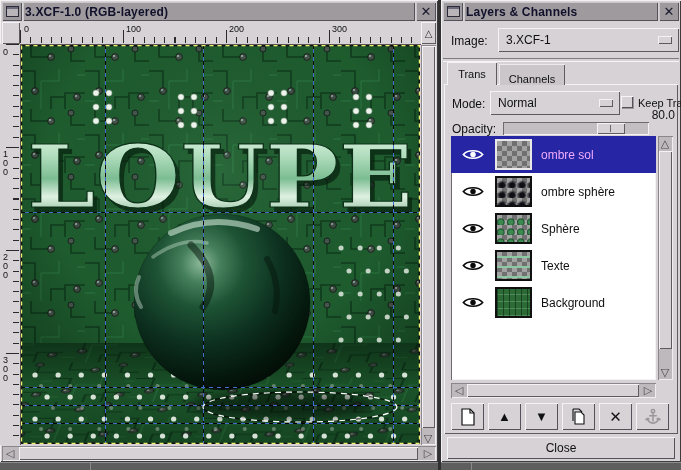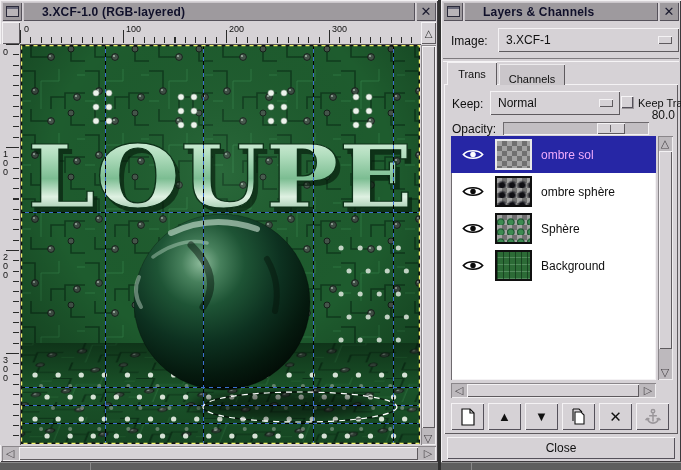--- a/index.html
+++ b/index.html
@@ -5,21 +5,21 @@
   html,body{margin:0;padding:0;background:#303030;}
   .stage{position:relative;width:681px;height:470px;background:#303030;overflow:hidden;
          font-family:"Liberation Sans","DejaVu Sans",sans-serif;-webkit-font-smoothing:none;}
   .win{position:absolute;background:#d6d2d6;
        box-shadow:inset 1px 1px 0 #f2f0f2, inset -1px -1px 0 #3e3a3e;}
   .tb{position:absolute;left:2px;right:2px;top:2px;height:19px;display:flex;gap:1px;}
   .tb-btn{width:20px;height:19px;background:#9e9a9e;flex:0 0 auto;
           box-shadow:inset 1px 1px 0 #cac6ca, inset -1px -1px 0 #55515a;
           display:flex;align-items:center;justify-content:center;cursor:default;}
   .tb-title{flex:1;background:#9e9a9e;box-shadow:inset 1px 1px 0 #cac6ca, inset -1px -1px 0 #55515a;
-            color:#10102a;font-weight:bold;font-size:12px;display:flex;align-items:center;padding-left:19px;
+            color:#10102a;font-weight:bold;font-size:12px;display:flex;align-items:center;padding-left:2px;
             letter-spacing:.2px;white-space:nowrap;overflow:hidden;}
   .xglyph{font-size:13px;font-weight:bold;color:#1a1a2e;line-height:1;}
   .menuglyph{width:11px;height:9px;border:1px solid #2a2a3a;background:#b8b4b8;box-shadow:inset 0 2px 0 #6a6a7a;}
   .raised{background:#d6d2d6;box-shadow:inset 1px 1px 0 #f4f2f4, inset -1px -1px 0 #5e5a5e;}
   .sunken{box-shadow:inset 1px 1px 0 #6e6a6e, inset -1px -1px 0 #f4f2f4;}
   .ruler{position:absolute;background:#d6d2d6;}
   .ruler .lab{position:absolute;font-size:9px;color:#111;line-height:9px;}
   .ticksH{position:absolute;left:0;right:0;bottom:1px;height:6px;
           background:repeating-linear-gradient(90deg,#2a2a2a 0 1px,transparent 1px 10.3px);}
   .ticksHmaj{position:absolute;left:0;right:0;bottom:1px;height:13px;
@@ -293,21 +293,21 @@
          box-shadow:inset 1px 1px 0 #f4f2f4, inset -1px 0 0 #5e5a5e;">
       <span>Trans</span>
     </div>
     <div class="tab" style="left:58px;top:64px;width:66px;height:21px;background:#cac6ca;z-index:1;
          box-shadow:inset 1px 1px 0 #eceaec, inset -1px 0 0 #5e5a5e;align-items:flex-end;">
       <span>Channels</span>
     </div>
 
     <div class="raised" style="position:absolute;left:3px;top:84px;width:234px;height:350px;">
 
-      <span class="lbl" style="left:8px;top:13px;">Keep:</span>
+      <span class="lbl" style="left:8px;top:13px;">Mode:</span>
       <div class="optmenu" style="left:46px;top:7px;width:122px;height:24px;">
         <span>Normal</span>
         <span class="opt-ind"></span>
       </div>
       <span class="checkbox" style="left:177px;top:12px;"></span>
       <span class="lbl" style="left:194px;top:13px;font-size:11px;">Keep Trans.</span>
 
       <span class="lbl" style="left:8px;top:38px;">Opacity:</span>
       <div class="sunken" style="position:absolute;left:59px;top:38px;width:146px;height:13px;background:#c2bec2;">
         <div class="raised" style="position: absolute; top: 1px; width: 28px; height: 11px; left: 94px;" id="opacity-handle">
@@ -347,20 +347,30 @@
           <span class="thumb thumb-checker-sphere"></span>
           <span class="lname">Sphère</span>
         </div>
         <div class="lrow">
           <span class="eye">
               <svg width="22" height="13" viewBox="0 0 24 14">
                 <path d="M1.5 7 C6 1.5 18 1.5 22.5 7 C18 12.5 6 12.5 1.5 7 Z" fill="none" stroke="currentColor" stroke-width="1.8"></path>
                 <circle cx="12" cy="7" r="3" fill="currentColor"></circle>
               </svg>
             </span>
+          <span class="thumb thumb-checker-text"></span>
+          <span class="lname">Texte</span>
+        </div>
+        <div class="lrow">
+          <span class="eye">
+              <svg width="22" height="13" viewBox="0 0 24 14">
+                <path d="M1.5 7 C6 1.5 18 1.5 22.5 7 C18 12.5 6 12.5 1.5 7 Z" fill="none" stroke="currentColor" stroke-width="1.8"></path>
+                <circle cx="12" cy="7" r="3" fill="currentColor"></circle>
+              </svg>
+            </span>
           <span class="thumb thumb-green"></span>
           <span class="lname">Background</span>
         </div>
       </div>
 
       <div class="sb-trough" style="left:214px;top:52px;width:15px;height:244px;">
         <span class="sb-arrow" style="left:0;top:2px;">△</span>
         <div class="sb-thumb" style="left:1px;top:15px;width:13px;height:198px;"></div>
         <span class="sb-arrow" style="left:0;bottom:2px;">▽</span>
       </div>

